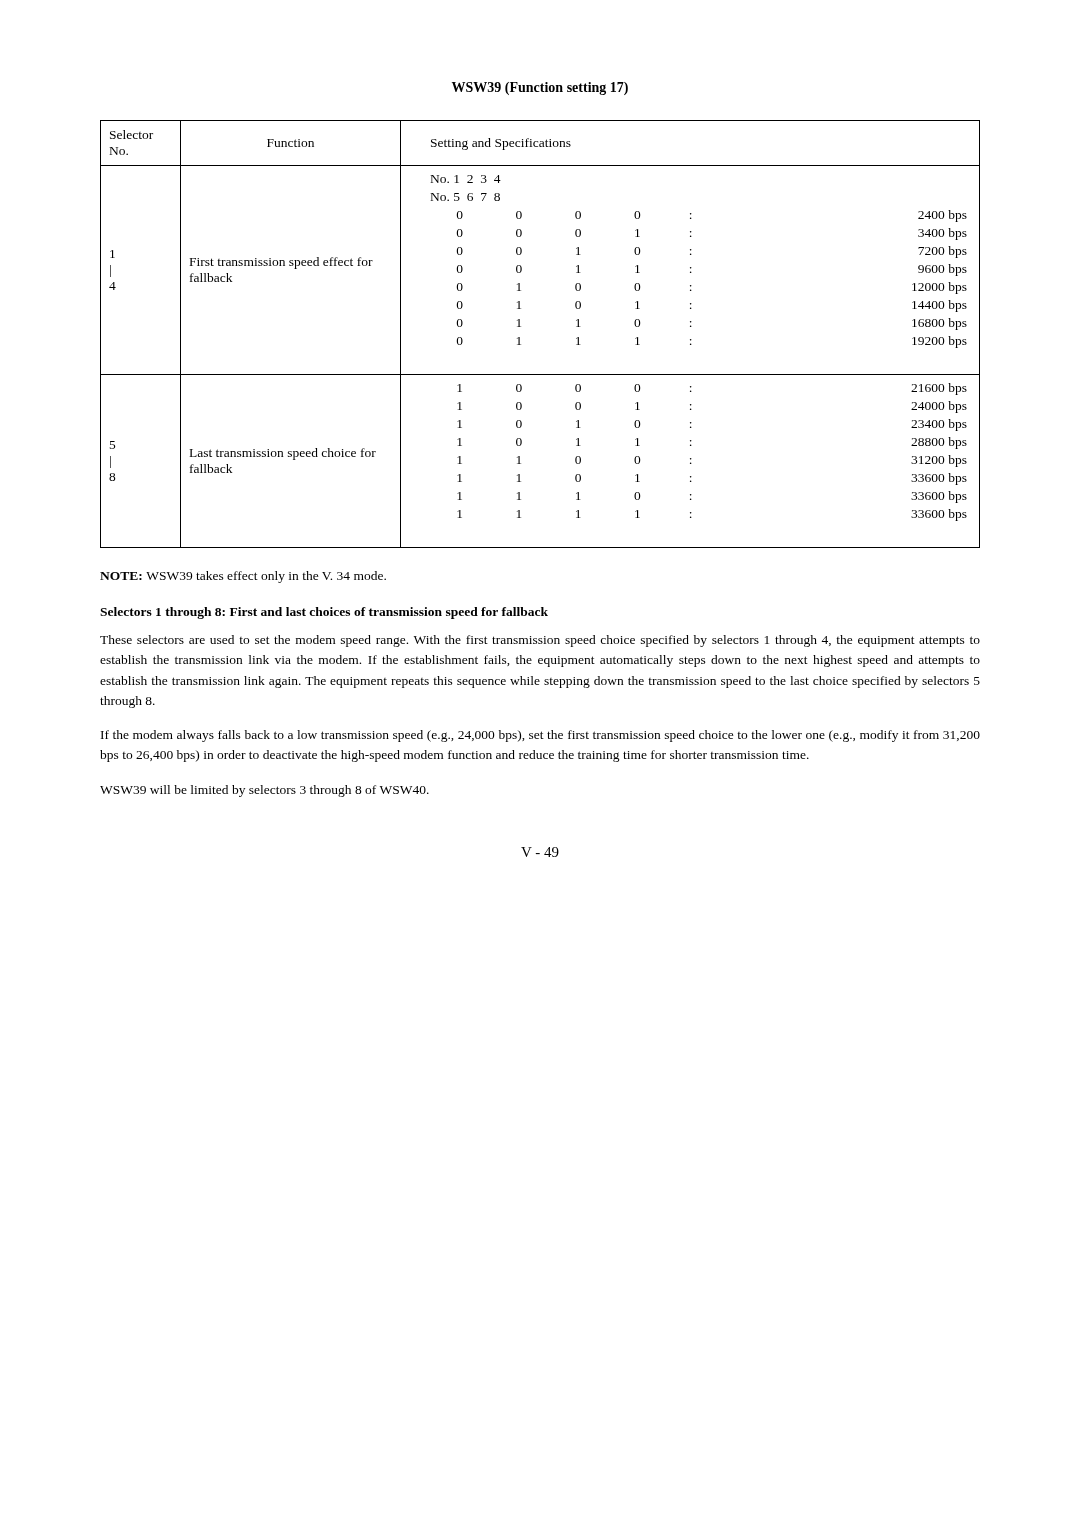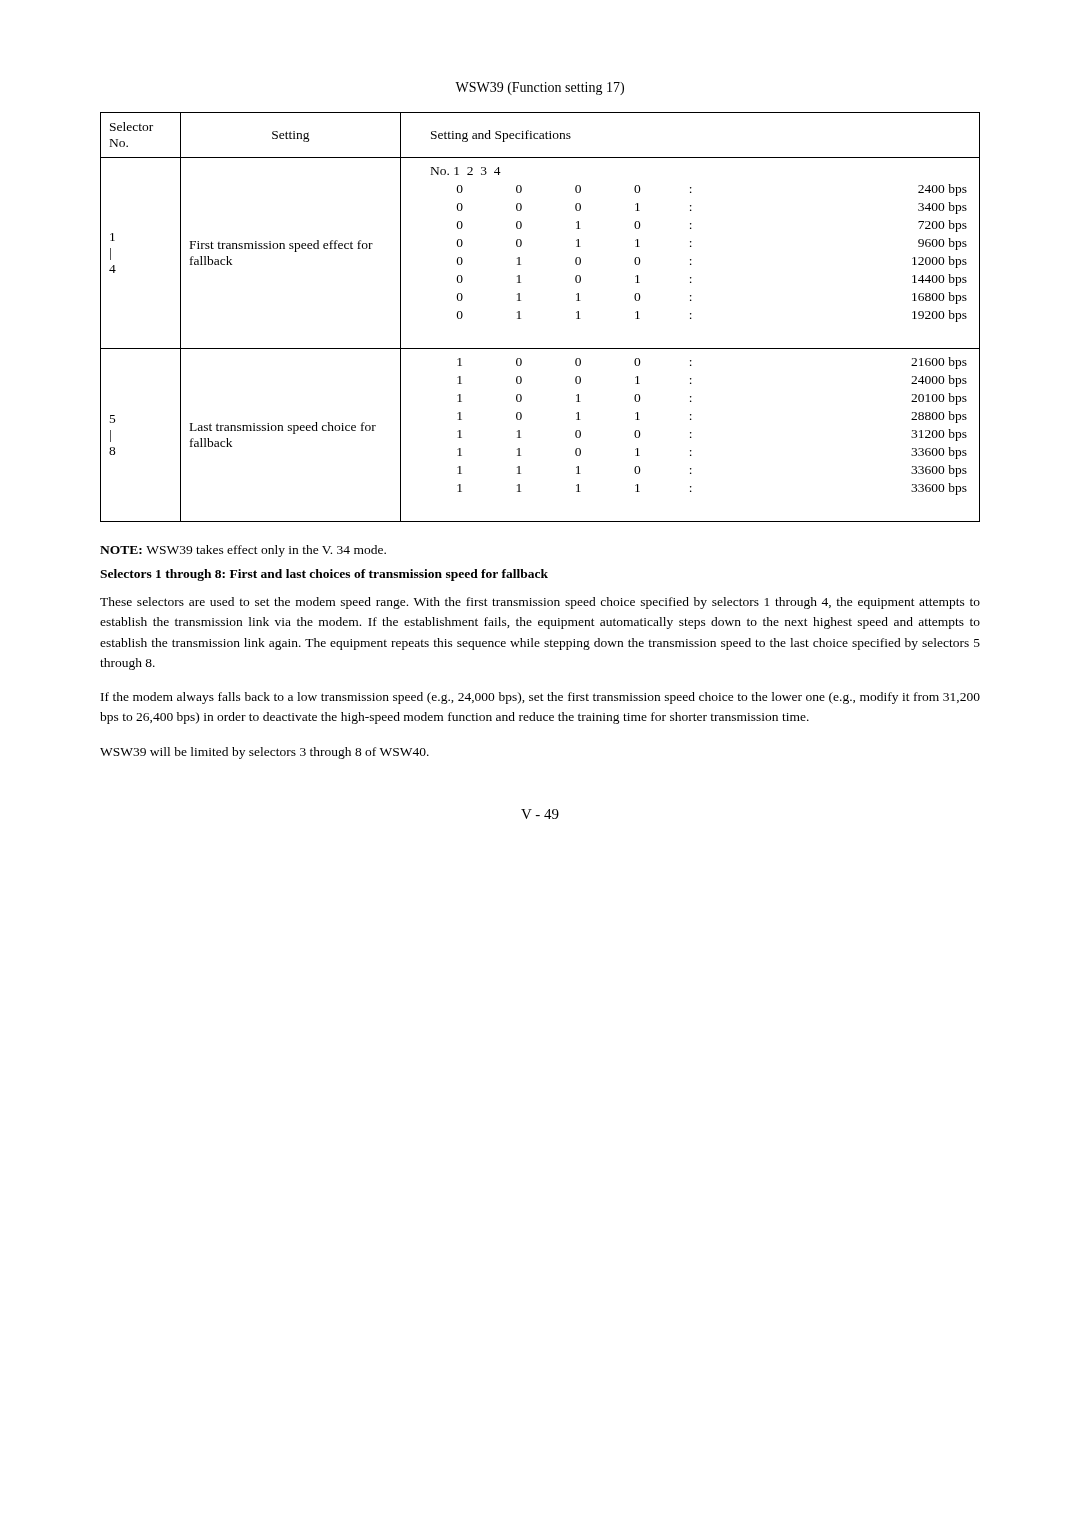--- a/index.html
+++ b/index.html
@@ -13,22 +13,22 @@
       font-family: 'Times New Roman', Times, serif;
       font-size: 14px;
       color: #000000;
       width: 1080px;
       min-height: 1528px;
       padding: 80px 100px;
     }
 
     .page-title {
       text-align: center;
-      font-weight: normal;
-      margin-bottom: 16px;
+      font-weight: bold;
+      margin-bottom: 24px;
       font-size: 14px;
     }
 
     table {
       width: 100%;
       border-collapse: collapse;
       margin-bottom: 20px;
       font-size: 13.5px;
     }
 
@@ -80,21 +80,21 @@
       text-align: center;
       white-space: nowrap;
     }
 
     .settings-table td.bps-label {
       text-align: right;
       padding-left: 4px;
     }
 
     .note-line {
-      margin-bottom: 8px;
+      margin-bottom: 20px;
       font-size: 13.5px;
     }
 
     .note-line strong {
       font-weight: bold;
     }
 
     .section-heading {
       font-weight: bold;
       font-size: 13.5px;
@@ -116,21 +116,21 @@
   </style>
 </head>
 <body>
 
 <div class="page-title">WSW39 (Function setting 17)</div>
 
 <table>
   <thead>
     <tr class="header-row">
       <th class="selector-col">Selector<br>No.</th>
-      <th class="function-col">Setting</th>
+      <th class="function-col">Function</th>
       <th class="settings-col">Setting and Specifications</th>
     </tr>
   </thead>
   <tbody>
 
     <tr>
       <td class="selector-col">
         <div>1</div>
         <div>|</div>
         <div>4</div>
@@ -138,20 +138,23 @@
       <td class="function-col">
         First transmission speed effect for fallback
       </td>
       <td class="settings-col">
         <table class="settings-table">
           <tbody>
             <tr>
               <td style="text-align:left;padding-left:0;" colspan="6">No.&nbsp;1&nbsp;&nbsp;2&nbsp;&nbsp;3&nbsp;&nbsp;4</td>
             </tr>
             <tr>
+              <td style="text-align:left;padding-left:0;" colspan="6">No.&nbsp;5&nbsp;&nbsp;6&nbsp;&nbsp;7&nbsp;&nbsp;8</td>
+            </tr>
+            <tr>
                 <td>0</td>
                 <td>0</td>
                 <td>0</td>
                 <td>0</td>
                 <td>:</td>
                 <td class="bps-label">2400 bps</td>
               </tr>
             <tr>
                 <td>0</td>
                 <td>0</td>
@@ -240,21 +243,21 @@
                 <td>1</td>
                 <td>:</td>
                 <td class="bps-label">24000 bps</td>
               </tr>
             <tr>
                 <td>1</td>
                 <td>0</td>
                 <td>1</td>
                 <td>0</td>
                 <td>:</td>
-                <td class="bps-label">20100 bps</td>
+                <td class="bps-label">23400 bps</td>
               </tr>
             <tr>
                 <td>1</td>
                 <td>0</td>
                 <td>1</td>
                 <td>1</td>
                 <td>:</td>
                 <td class="bps-label">28800 bps</td>
               </tr>
             <tr>

